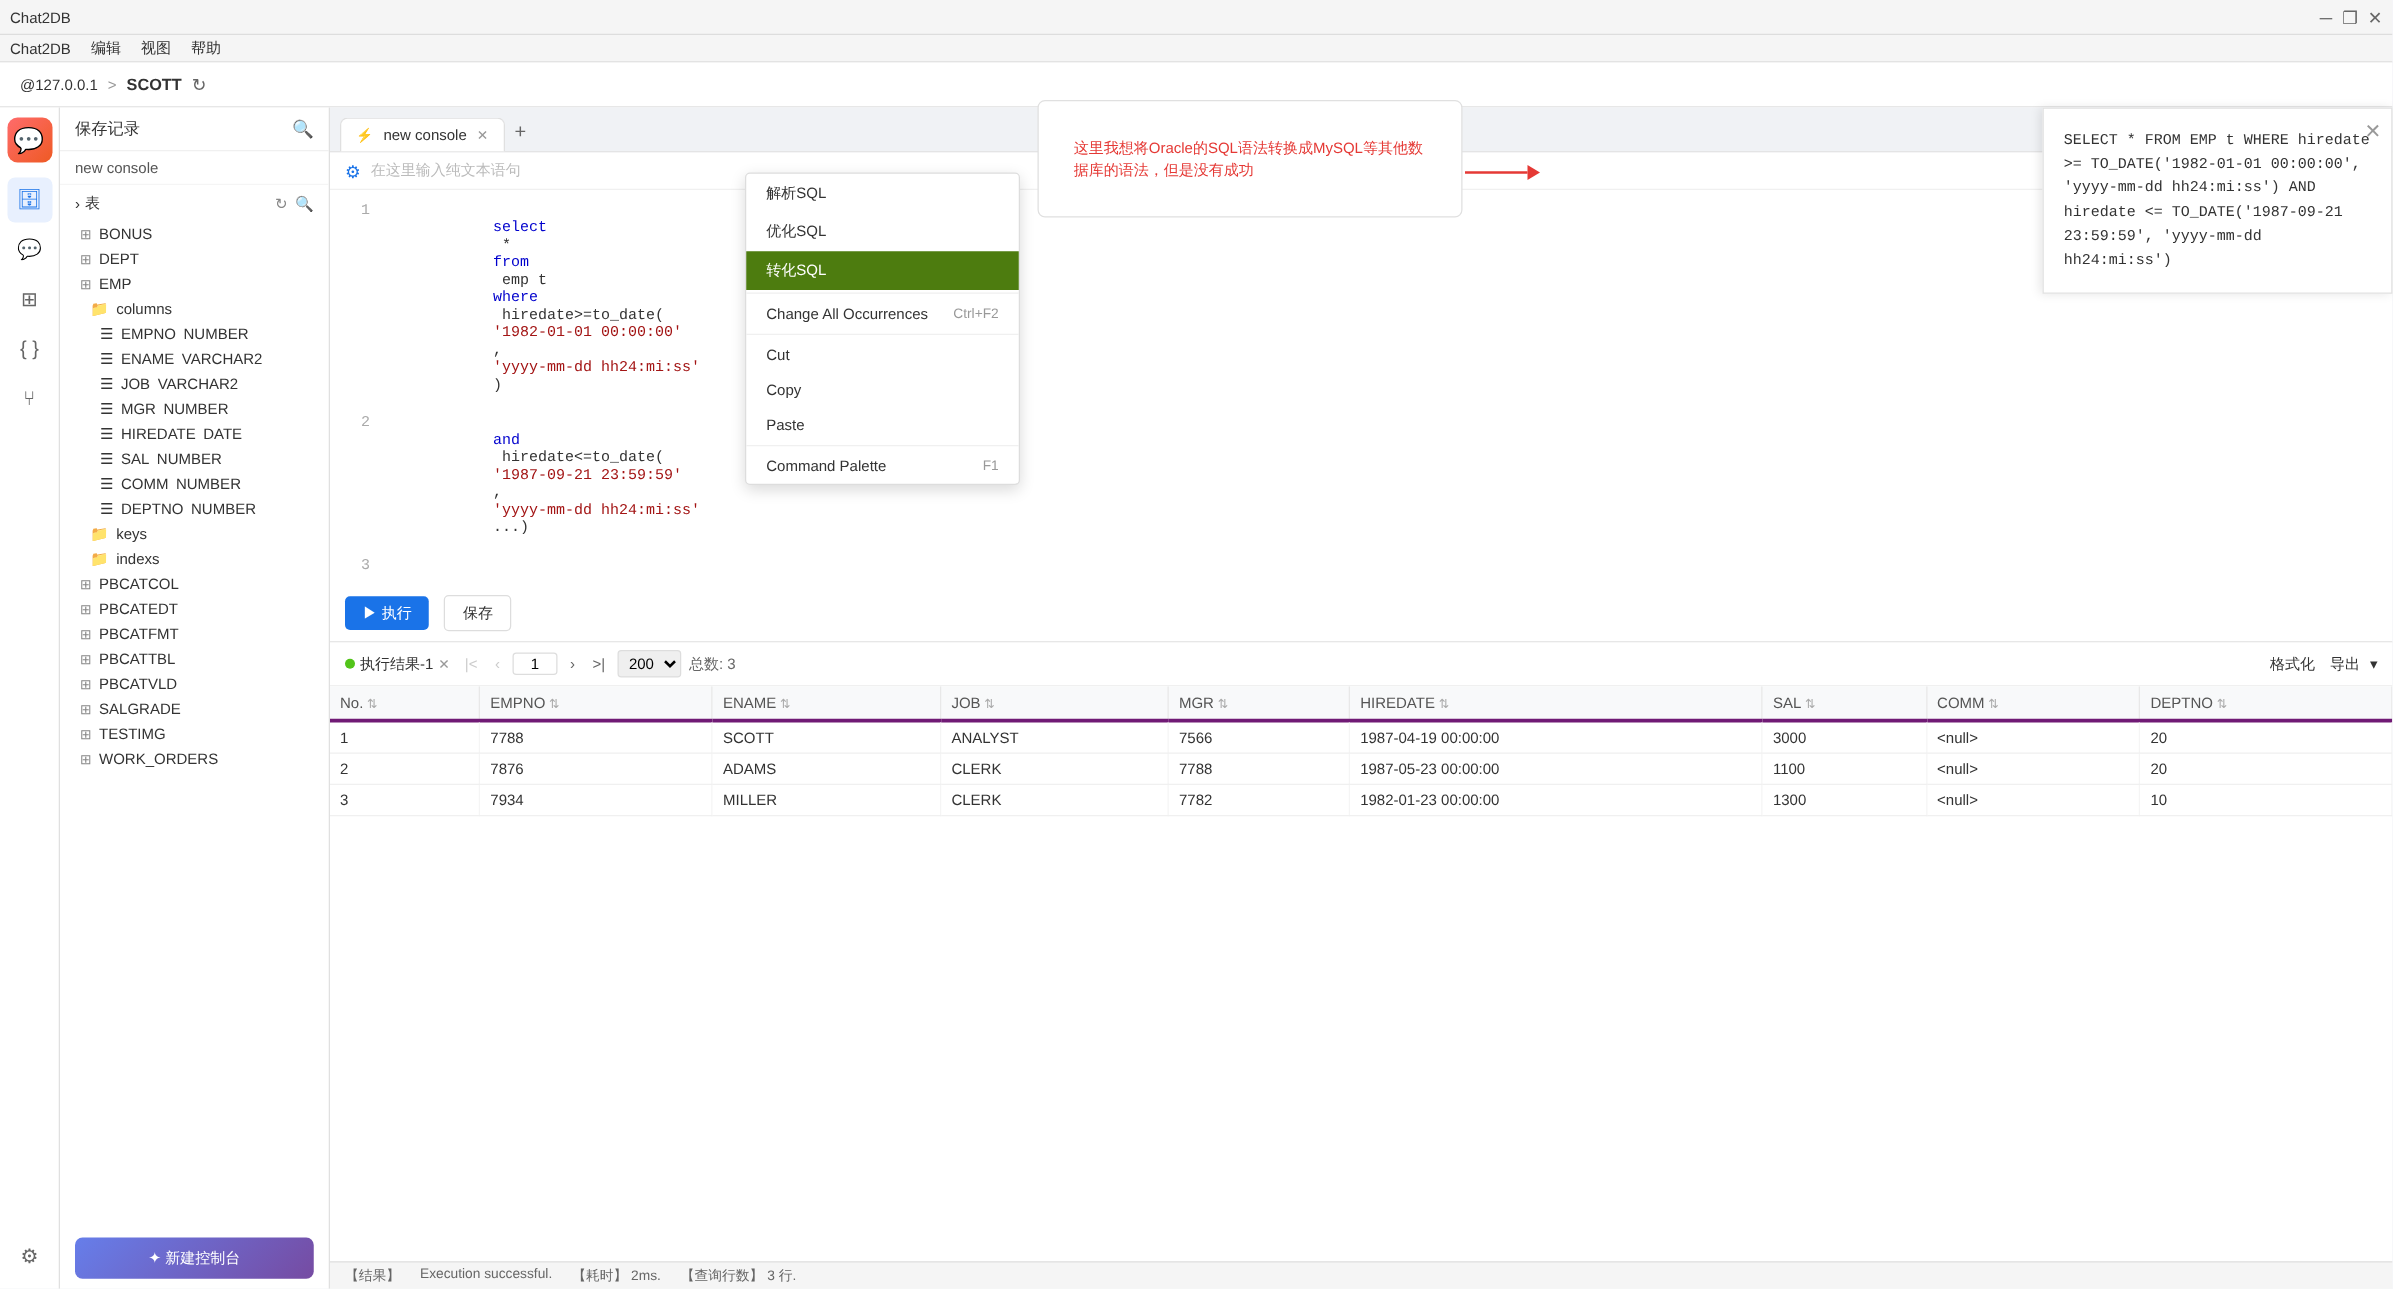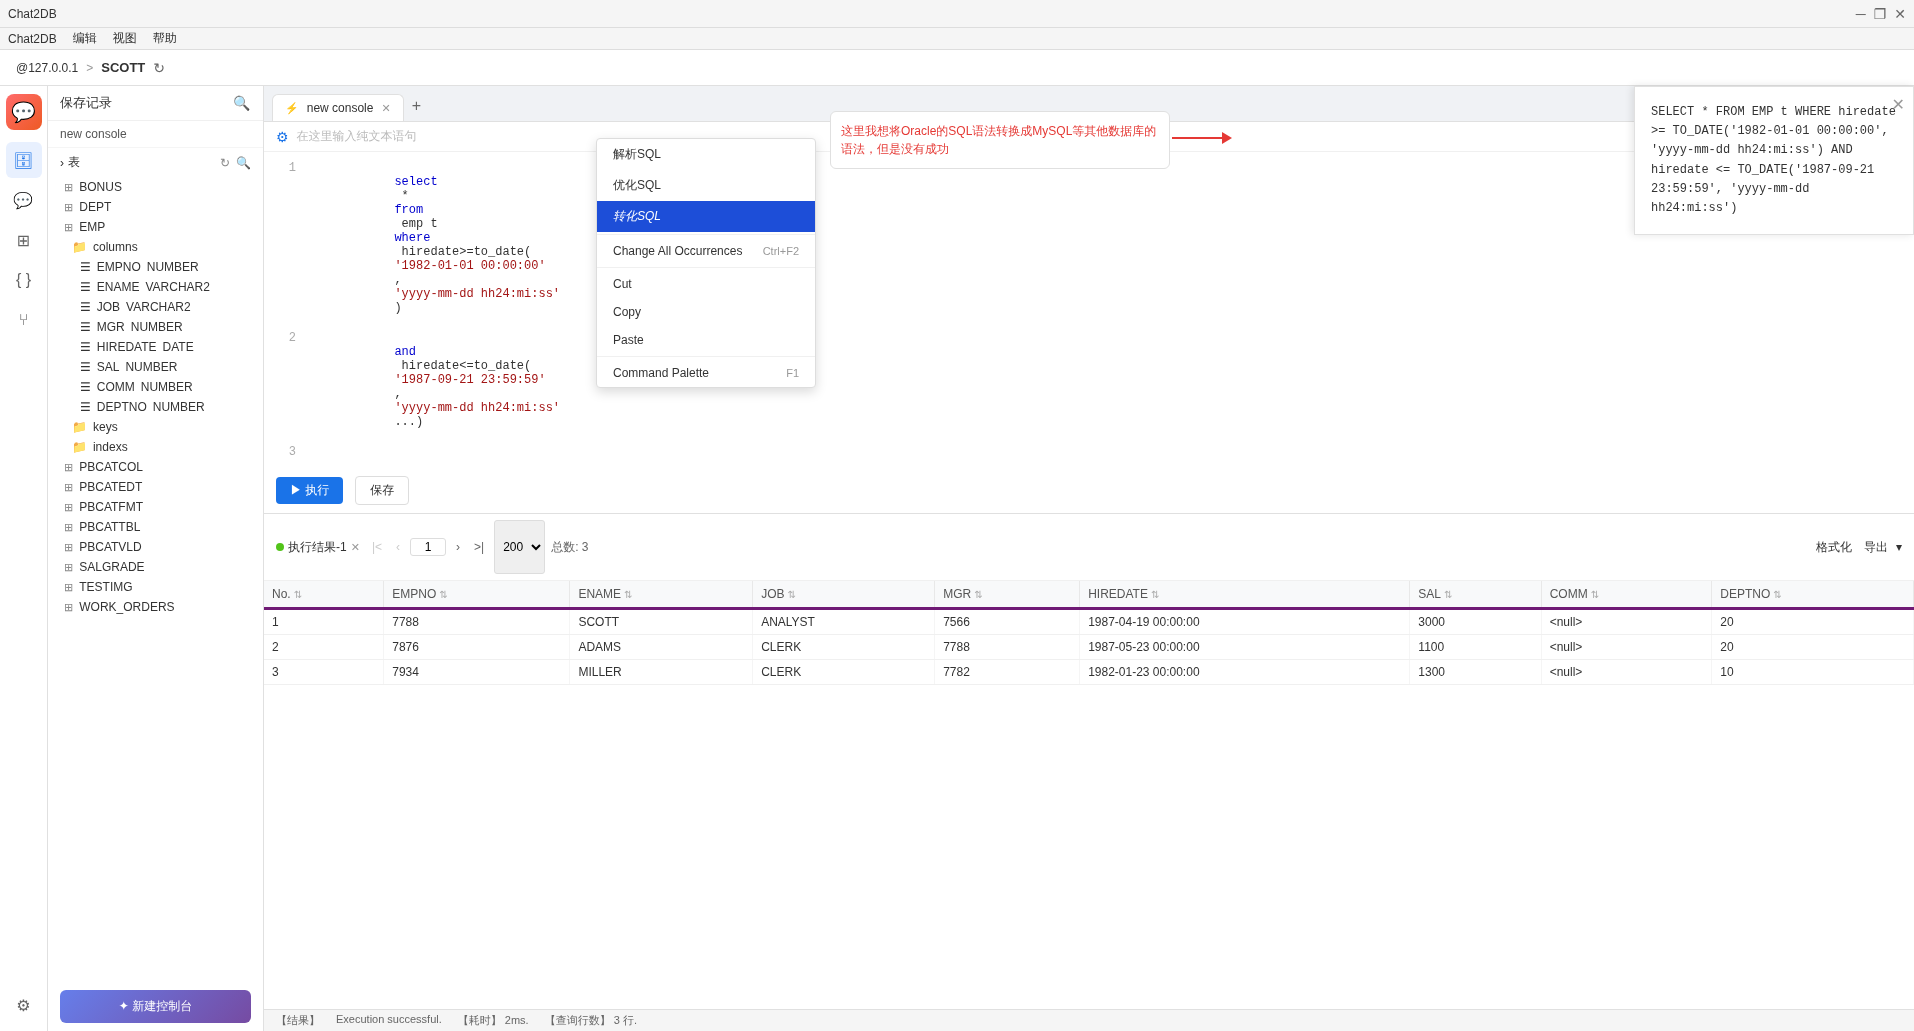--- a/index.html
+++ b/index.html
@@ -311,21 +311,21 @@
       width: 36px;
       border: 1px solid #ddd;
       border-radius: 3px;
       padding: 1px 4px;
       font-size: 12px;
       text-align: center;
     }
     .pag-select {
       border: 1px solid #ddd;
       border-radius: 3px;
-      padding: 18px 4px;
+      padding: 2px 4px;
       font-size: 12px;
     }
     .pag-total { color: #666; }
     .export-btn { cursor: pointer; font-size: 12px; color: #333; display: flex; align-items: center; gap: 8px; }
     .format-btn { cursor: pointer; font-size: 12px; color: #333; }
 
     
     .results-table {
       flex: 1;
       overflow: auto;
@@ -378,21 +378,21 @@
       top: 138px;
     }
     .context-menu-item {
       padding: 7px 16px;
       font-size: 12px;
       cursor: pointer;
       display: flex;
       align-items: center;
       justify-content: space-between;
     }
-    .context-menu-item.active { background: #1d4ed8; color: white; font-style: italic; }
+    .context-menu-item.active { background: #4d7c0f; color: white; }
     .context-menu-divider { border-top: 1px solid #f0f0f0; margin: 2px 0; }
     .shortcut-text { color: #999; font-size: 11px; }
 
     
     .annotation-popup {
       position: absolute;
       right: 0px;
       top: 86px;
       width: 280px;
       background: #fff;
@@ -416,25 +416,25 @@
       line-height: 1.6;
       font-family: 'Courier New', monospace;
     }
 
     
     .annotation-balloon {
       position: absolute;
       background: #fff;
       border: 1px solid #e0e0e0;
       border-radius: 6px;
-      padding: 10px;
+      padding: 28px;
       font-size: 12px;
       color: #e53935;
       line-height: 1.5;
-      top: 111px;
+      top: 80px;
       left: 830px;
       width: 340px;
       z-index: 800;
     }
 
     
     .red-arrow {
       position: absolute;
       top: 128px;
       left: 1172px;

